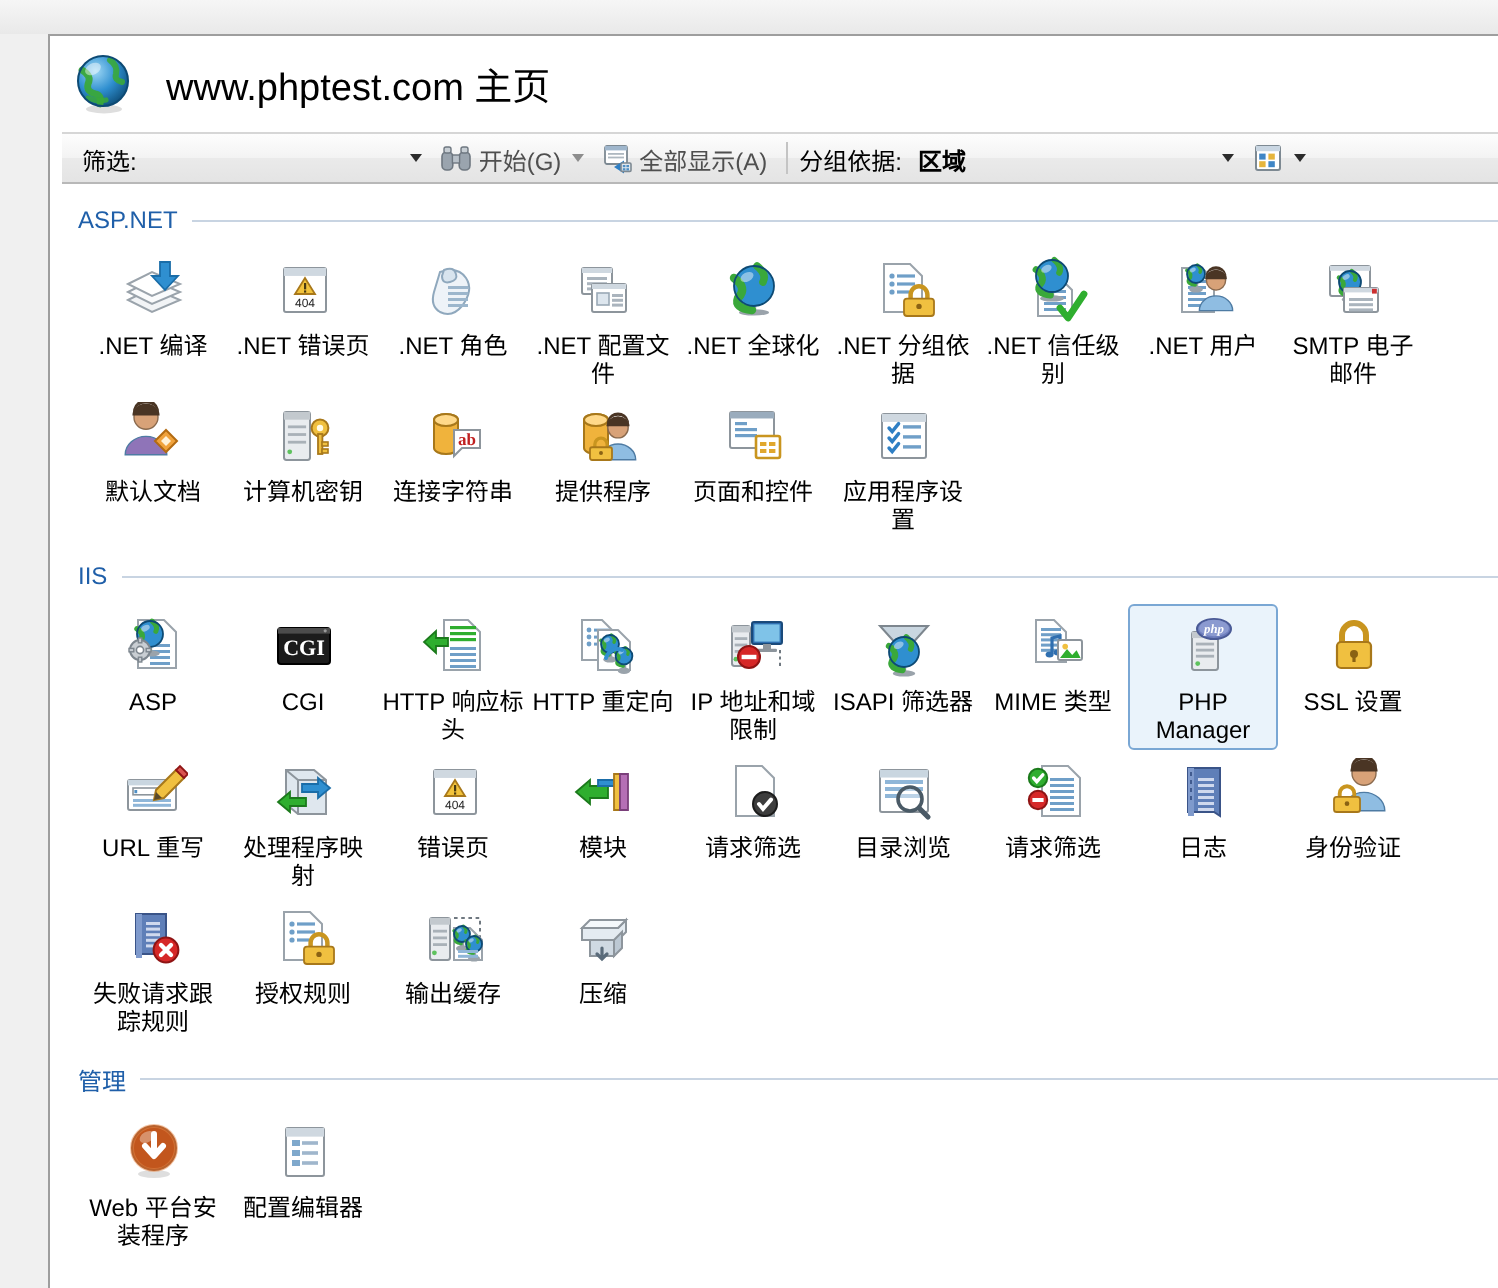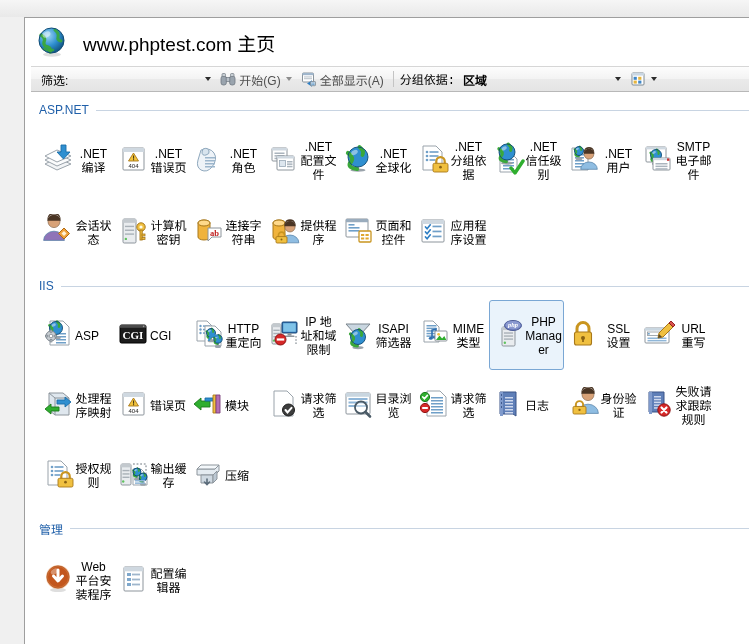--- a/index.html
+++ b/index.html
@@ -71,21 +71,21 @@
   }
   .tb-caret.dim{border-top-color:#8d8d8d;}
   .tb-btn{
     display:flex;align-items:center;gap:3px;height:38px;padding:0 3px;
     color:#4f4f4f;white-space:nowrap;
   }
   .tb-btn .ico{width:16px;height:16px;flex:0 0 16px;}
   .tb-sep{
     width:1px;height:16px;background:#c4c4c4;margin:0 6px;
   }
-  .tb-group-label{color:#000;white-space:nowrap;padding:0 5px 0 0;font-family:Liberation Mono, monospace;}
+  .tb-group-label{color:#000;white-space:nowrap;padding:0 5px 0 0;}
   .tb-select{
     width:150px;height:18px;display:flex;align-items:center;
     color:#000;padding-left:3px;font-weight:bold;
   }
 
   
   .content{
     position:relative;
     height:calc(627px - 48px - 26px);
     background:#ffffff;
@@ -107,21 +107,21 @@
     flex:1 1 auto;height:1px;background:#c8d4e2;
   }
 
   .tiles{
     display:flex;flex-wrap:wrap;
     padding-top:4px;
   }
   .tile{
     width:75px;
     min-height:72px;
-    display:flex;flex-direction:row;align-items:center;
+    display:flex;flex-direction:column;align-items:center;
     padding:3px 1px 2px 1px;
     box-sizing:border-box;
     border:1px solid transparent;
     border-radius:3px;
   }
   .tile.selected{
     background:#eaf3fb;
     border:1px solid #7aa7d4;
   }
   .tile .ico{
@@ -408,21 +408,21 @@
                 <svg viewBox="0 0 34 34" width="34" height="34" aria-hidden="true">
 
      <circle cx="13" cy="7.6" r="6" fill="#d8a278" stroke="#8a6a4e" stroke-width="0.7"></circle>
      <path d="M6.6 5.6 a6.6000000000000005 6.6000000000000005 0 0 1 12.8 0 l0 -2 a6.6000000000000005 6.6000000000000005 0 0 0 -12.8 0 z" fill="#4a3524"></path>
      <path d="M6.199999999999999 6.799999999999999 a6.800000000000001 6 0 0 1 13.600000000000001 0 z" fill="#4a3524"></path>
      <path d="M2.5999999999999996 26.4 a10.4 9.200000000000001 0 0 1 20.8 0 z" fill="#8f74b8" stroke="#4e7ba3" stroke-width="0.7"></path>
     <path d="M23 14 l5.5 5.5 l-5.5 5.5 l-5.5 -5.5 z" fill="#f0a23c" stroke="#b36b12" stroke-width="1"></path>
     <path d="M23 17 l2.5 2.5 l-2.5 2.5 l-2.5 -2.5 z" fill="#fff2d8"></path>
                 </svg>
               </span>
-              <span class="lbl">会话状态</span>
+              <span class="lbl">默认文档</span>
             </div>
             <div class="tile">
               <span class="ico">
                 <svg viewBox="0 0 34 34" width="34" height="34" aria-hidden="true">
 
      <rect x="7" y="5" width="13" height="24" rx="1.2" fill="#e9ecef" stroke="#8d959c" stroke-width="1"></rect>
      <rect x="7" y="5" width="13" height="3.84" fill="#c3c9ce"></rect>
      <rect x="8.95" y="11.72" width="9.1" height="1.4" fill="#a9b1b8"></rect>
      <rect x="8.95" y="15.56" width="9.1" height="1.4" fill="#a9b1b8"></rect>
      <rect x="8.95" y="19.4" width="9.1" height="1.4" fill="#a9b1b8"></rect>
@@ -542,20 +542,36 @@
     <rect x="4" y="8" width="26" height="2.8" fill="#4c4c4c"></rect>
     <circle cx="27.6" cy="9.4" r="0.8" fill="#9a9a9a"></circle>
     <text x="17" y="21.5" font-family="Liberation Serif, serif" font-size="11" font-weight="bold" text-anchor="middle" fill="#ffffff">CGI</text>
                 </svg>
               </span>
               <span class="lbl">CGI</span>
             </div>
             <div class="tile">
               <span class="ico">
                 <svg viewBox="0 0 34 34" width="34" height="34" aria-hidden="true">
+    <path d="M12 4 h12 l6 6 v19 h-18 z" fill="#ffffff" stroke="#9aa3ab" stroke-width="1"></path>
+    <rect x="15" y="7" width="13" height="1.6" fill="#2fae2f"></rect>
+    <rect x="15" y="10" width="13" height="1.6" fill="#2fae2f"></rect>
+    <rect x="15" y="13" width="13" height="1.6" fill="#2fae2f"></rect>
+    <rect x="15" y="17.5" width="13" height="1.5" fill="#6f9fc8"></rect>
+                  <rect x="15" y="20.5" width="13" height="1.5" fill="#6f9fc8"></rect>
+                  <rect x="15" y="23.5" width="13" height="1.5" fill="#6f9fc8"></rect>
+                  <rect x="15" y="26.5" width="13" height="1.5" fill="#6f9fc8"></rect>
+    <path d="M14 13 h-6 v-3.5 l-6 5.5 l6 5.5 v-3.5 h6 z" fill="#2fae2f" stroke="#1b7a1b" stroke-width="0.9"></path>
+                </svg>
+              </span>
+              <span class="lbl">HTTP 响应标头</span>
+            </div>
+            <div class="tile">
+              <span class="ico">
+                <svg viewBox="0 0 34 34" width="34" height="34" aria-hidden="true">
     <path d="M6 4 h10 l6 6 v14 h-16 z" fill="#ffffff" stroke="#9aa3ab" stroke-width="1"></path>
     <circle cx="9.5" cy="9" r="1.2" fill="#6f9fc8"></circle>
                   <rect x="12" y="8.3" width="7.5" height="1.5" fill="#6f9fc8"></rect>
     <circle cx="9.5" cy="12.5" r="1.2" fill="#6f9fc8"></circle>
                   <rect x="12" y="11.8" width="7.5" height="1.5" fill="#6f9fc8"></rect>
     <circle cx="9.5" cy="16" r="1.2" fill="#6f9fc8"></circle>
                   <rect x="12" y="15.3" width="5" height="1.5" fill="#6f9fc8"></rect>
     <path d="M14 9 h10 l6 6 v14 h-16 z" fill="#ffffff" stroke="#9aa3ab" stroke-width="1"></path>
 
      <ellipse cx="20" cy="23.7" rx="3.375" ry="1.6" fill="#9aa3ab"></ellipse>

